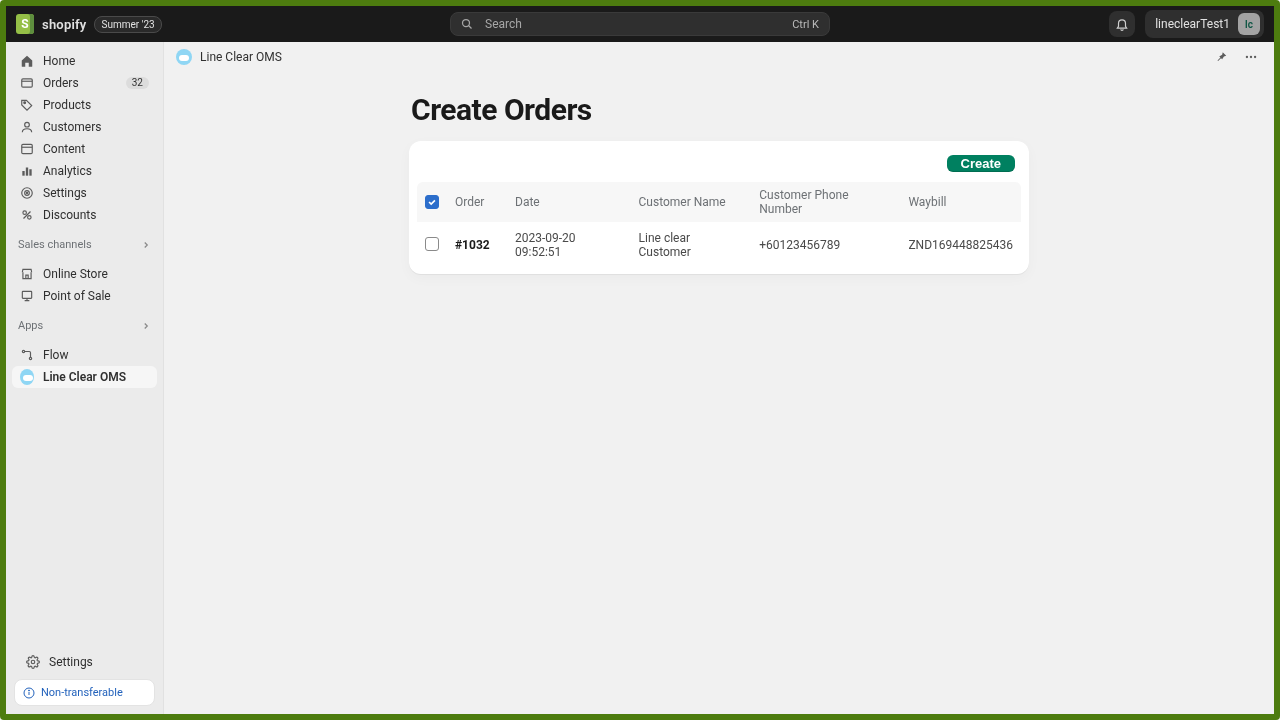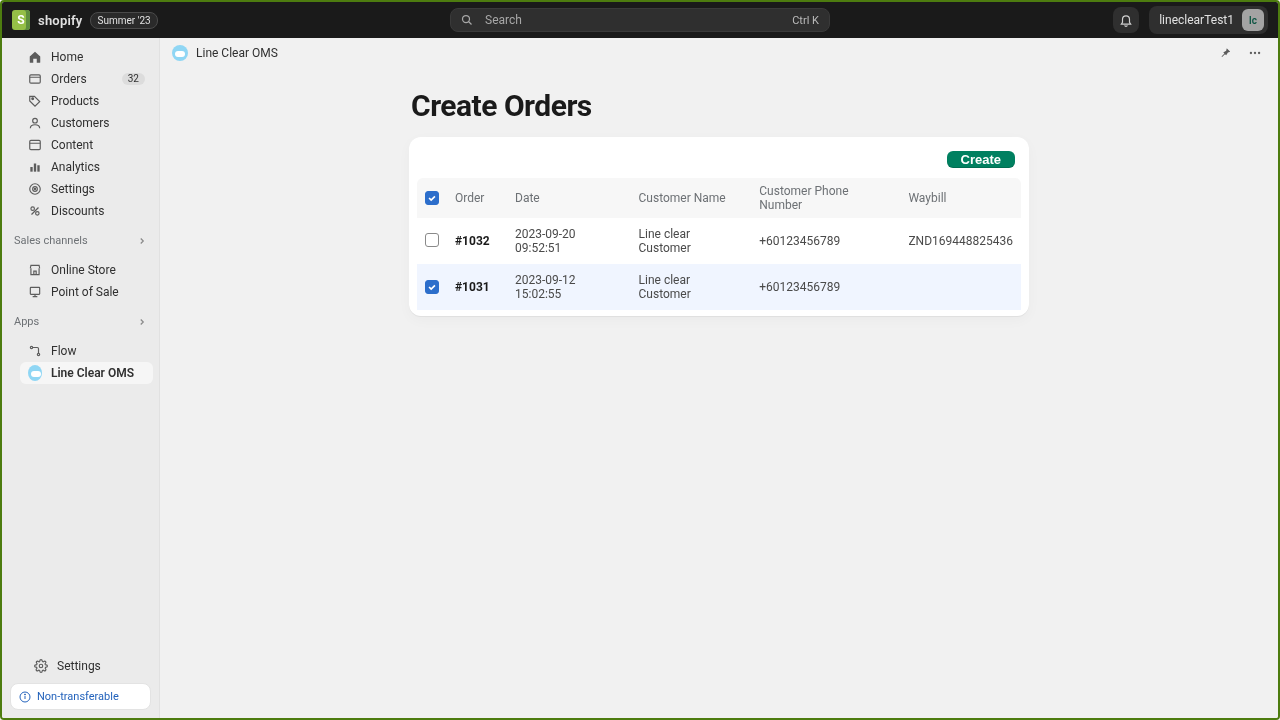--- a/index.html
+++ b/index.html
@@ -5,21 +5,21 @@
   * { box-sizing: border-box; margin: 0; padding: 0; }
   html, body { height: 100%; }
   body {
     font-family: -apple-system, BlinkMacSystemFont, "Segoe UI", Roboto, Helvetica, Arial, sans-serif;
     font-size: 13px;
     color: #202223;
     background: #f1f1f1;
   }
   .app {
     display: flex; flex-direction: column; height: 100vh;
-    border: 2px solid #4d7c0f; border-radius: 4px; overflow: hidden;
+    border: 6px solid #4d7c0f; border-radius: 4px; overflow: hidden;
   }
 
   
   .topbar {
     height: 36px;
     background: #1a1a1a;
     display: flex; align-items: center;
     padding: 0 10px;
     color: #e1e1e1;
     position: relative;
@@ -70,21 +70,21 @@
 
   
   .body-split { flex:1; display:flex; min-height:0; }
 
   
   .sidebar {
     width:158px; background:#ebebeb;
     display:flex; flex-direction:column;
     border-right:1px solid #e1e1e1;
   }
-  .nav { padding:8px 6px 0 6px;margin-left:12px; }
+  .nav { padding:8px 6px 0 6px; }
   .nav-item {
     display:flex; align-items:center; gap:9px;
     height:22px; padding:0 8px; border-radius:6px;
     color:#303030; font-size:12px; line-height:1;
     cursor:pointer;
   }
   .nav-item .ico { width:14px; display:flex; color:#5c5c5c; }
   .nav-item.selected { background:#fff; font-weight:600; }
   .nav-item.selected.apps-child { background:#f6f6f6; }
   .count-badge {
@@ -434,34 +434,20 @@
                     <span class="cb">
                       
                     </span>
                   </td>
                   <td class="order-col"><span class="order-id">#1032</span></td>
                   <td>2023-09-20 09:52:51</td>
                   <td>Line clear Customer</td>
                   <td>+60123456789</td>
                   <td>ZND169448825436</td>
                 </tr>
-                <tr class="sel">
-                  <td class="cb-col">
-                    <span class="cb checked">
-                      <svg width="10" height="10" viewBox="0 0 24 24" fill="none" stroke="#fff" stroke-width="4">
-                          <polyline points="5 12 10 17 19 8"></polyline>
-                        </svg>
-                    </span>
-                  </td>
-                  <td class="order-col"><span class="order-id">#1031</span></td>
-                  <td>2023-09-12 15:02:55</td>
-                  <td>Line clear Customer</td>
-                  <td>+60123456789</td>
-                  <td></td>
-                </tr>
               </tbody>
             </table>
           </div>
         </div>
       </div>
     </main>
   </div>
 </div>
 
 </body></html>

